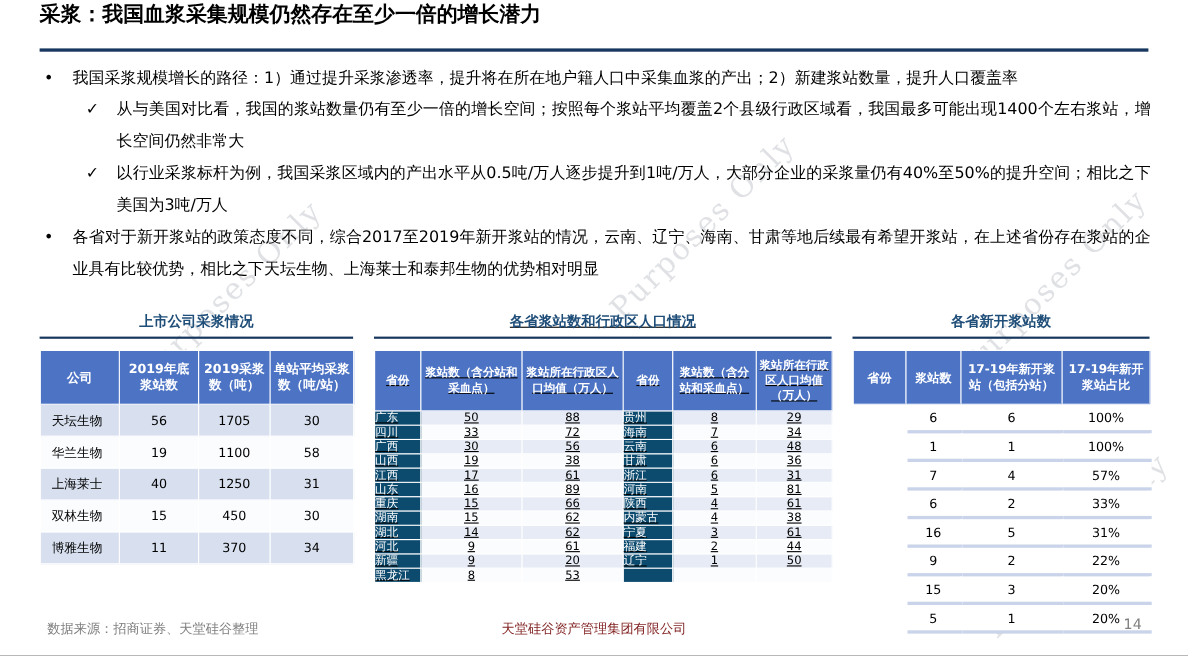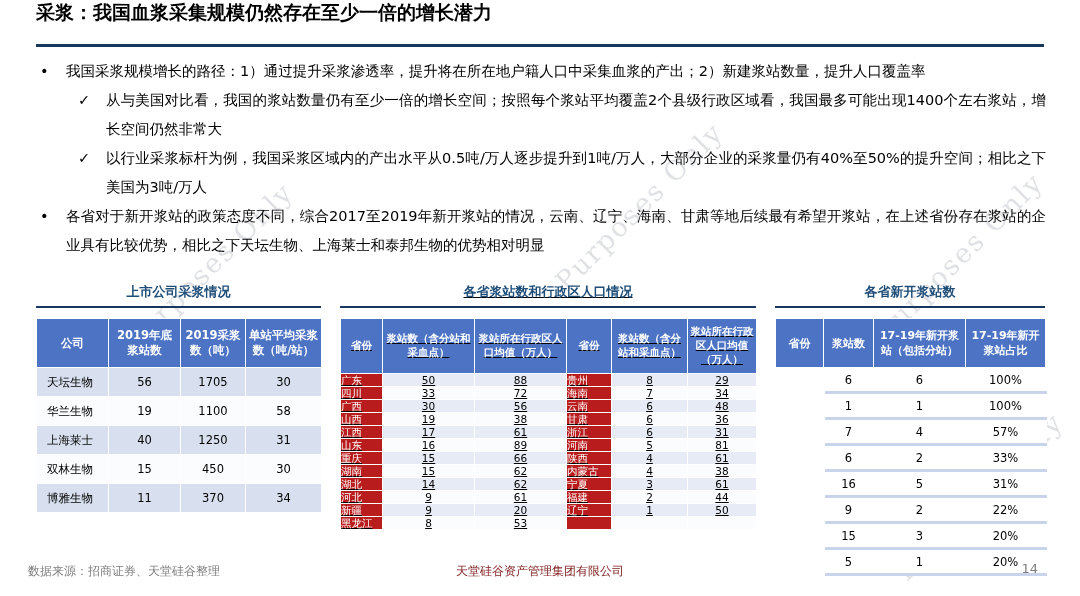--- a/index.html
+++ b/index.html
@@ -24,39 +24,39 @@
   .tbl-block{position:absolute;top:283px;z-index:2;}
   #t1-block{left:36px;width:285px;}
   #t2-block{left:340px;width:416px;text-decoration:underline;}
   #t3-block{left:775px;width:270px;}
   .tbl-title{text-align:center;color:#1F4E79;font-weight:bold;font-size:13px;
              padding-bottom:5px;border-bottom:2px solid #17375E;margin-bottom:10px;}
   table{border-collapse:collapse;width:100%;table-layout:fixed;}
   th{background:#4D74C4;color:#fff;font-weight:bold;text-align:center;vertical-align:middle;
      border:1.5px solid #fff;}
   td{text-align:center;vertical-align:middle;border:1.5px solid #fff;}
-  td.prov{background:#b91c1c;color:#fff;text-align:left;padding-left:4px;}
+  td.prov{background:#0c4a6e;color:#fff;text-align:left;padding-left:4px;}
   
   #t1 th{font-size:11.5px;height:44px;padding:2px 3px;}
   #t1 td{font-size:11.5px;height:26px;}
   #t1 tbody tr:nth-child(odd){background:#D8E0EF;}
   #t1 tbody tr:nth-child(even){background:#FBFCFE;}
   #t1 td:first-child{text-align:left;padding-left:10px;}
   
   #t2 th{font-size:10.5px;height:52px;padding:1px;border-width:1px;}
   #t2 td{font-size:10.5px;height:12px;line-height:12px;padding:0;border-width:1px;}
   #t2 tbody tr:nth-child(odd){background:#E7EBF5;}
   #t2 tbody tr:nth-child(even){background:#FBFCFE;}
   
   #t3 th{font-size:11px;height:44px;padding:2px;}
   #t3 td{font-size:11.5px;height:21px;background:#fff;border-bottom:3px solid #C9D3EA;
          border-right:2px solid #fff;border-top:none;}
   #t3 td.prov{border-bottom:3px solid #fff;}
   
-  .footer-source{position:absolute;left:28px;top:563px;font-size:12px;color:#7F7F7F;z-index:2;}
+  .footer-source{position:absolute;left:43px;top:563px;font-size:12px;color:#7F7F7F;z-index:2;}
   .footer-company{position:absolute;left:0;right:0;top:563px;text-align:center;font-size:12px;
                   color:#7f1d1d;z-index:2;}
   .page-number{position:absolute;right:42px;top:561px;font-size:13px;color:#7F7F7F;z-index:2;}
 </style>
 </head>
 <body>
 
 <div class="slide">
 
   <span class="wm" style="left:130px;top:330px;">Purposes Only</span>

